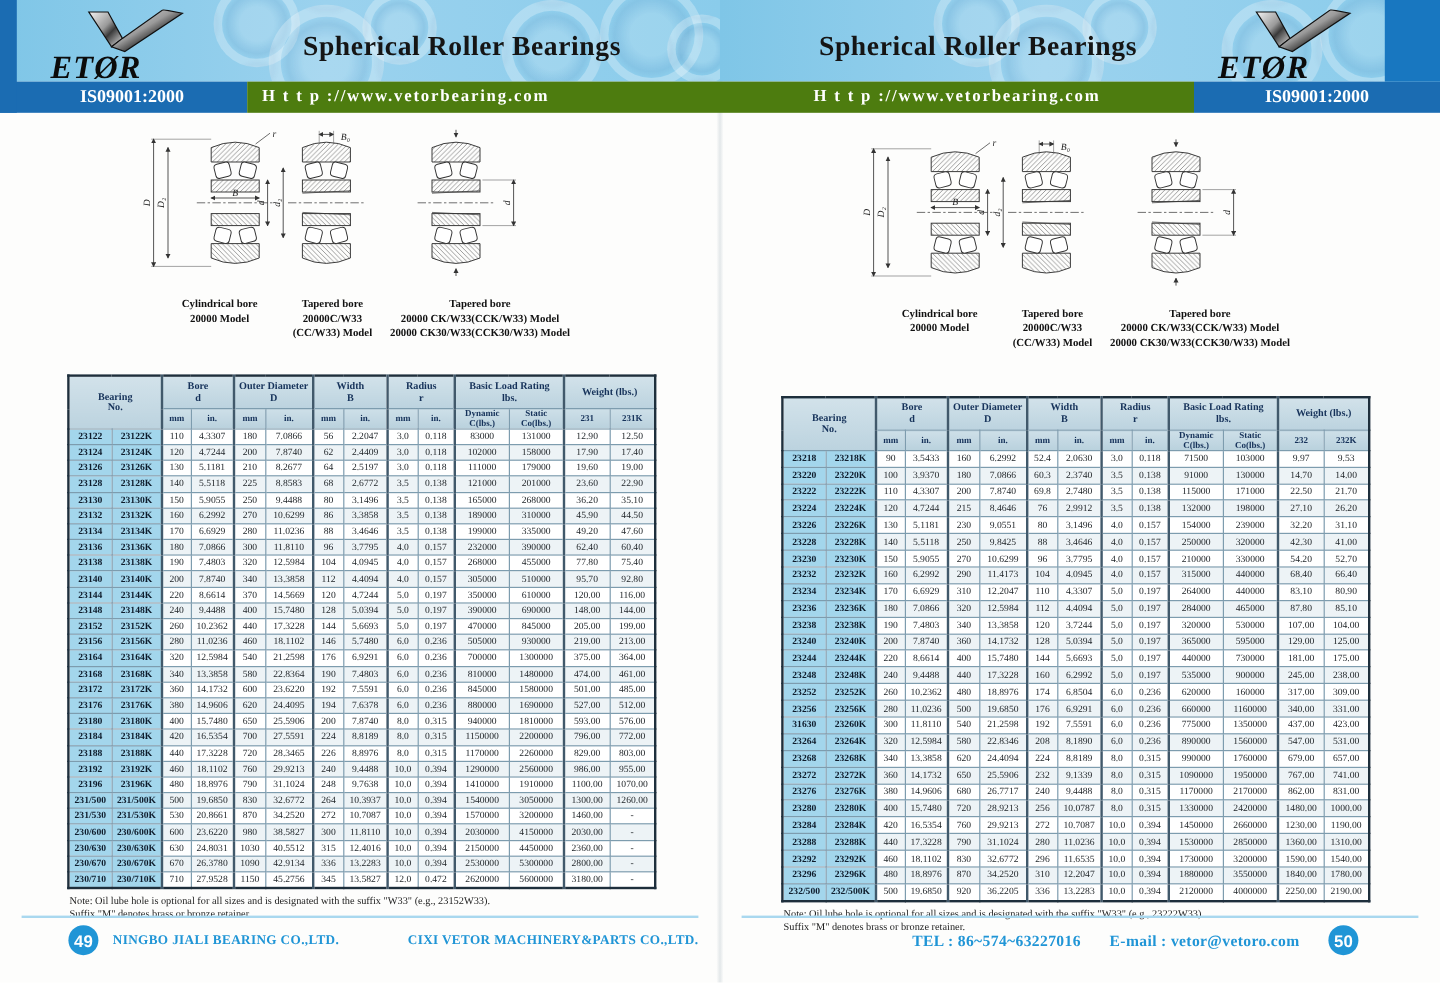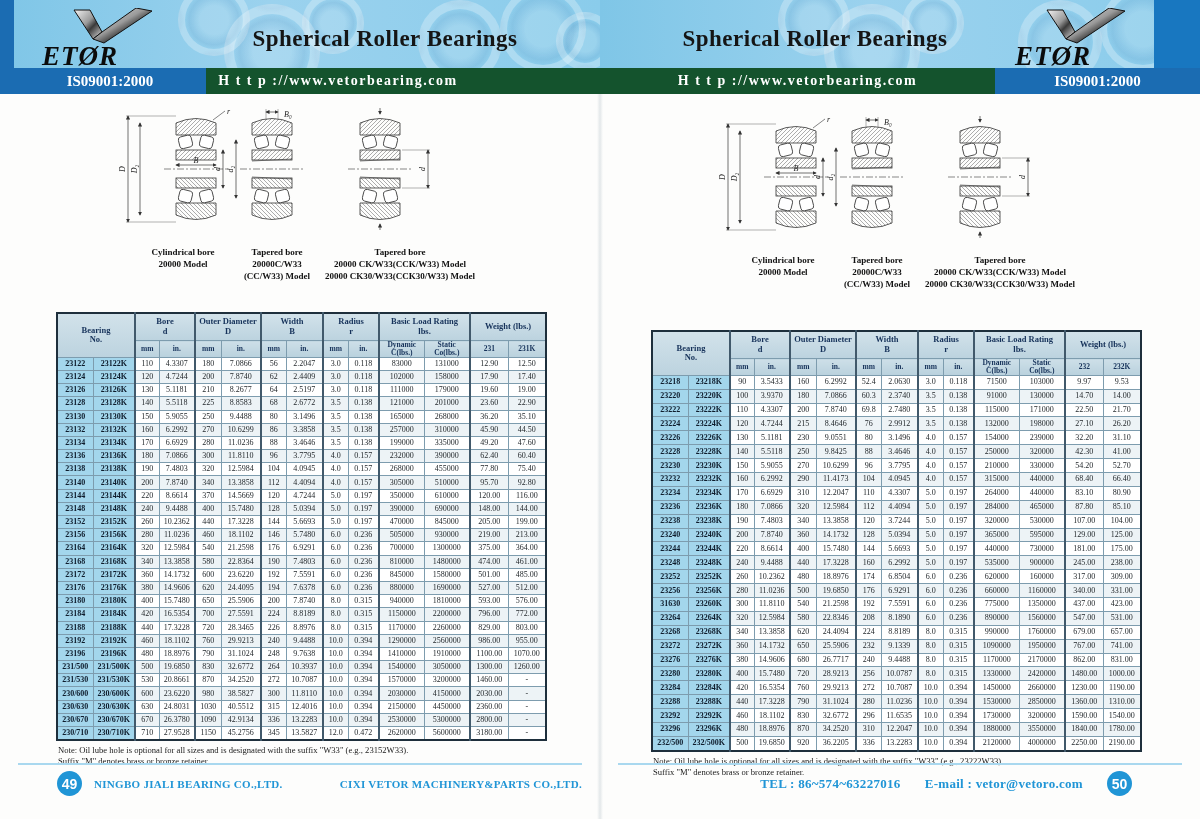--- a/index.html
+++ b/index.html
@@ -20,21 +20,21 @@
   .ring:nth-child(2){left:224px;top:4px;width:76px;height:76px;border-width:10px;}
   .ring:nth-child(3){left:302px;top:-8px;width:48px;height:48px;}
   .ring:nth-child(4){left:418px;top:0px;width:66px;height:66px;border-width:9px;}
   .ring:nth-child(5){left:500px;top:-14px;width:72px;height:72px;}
   .ring:nth-child(6){left:556px;top:12px;width:44px;height:44px;}
   .hdr-bar{position:absolute;left:0;right:0;top:68px;height:26px;display:flex;}
   .iso-seg{background:#1b6cb2;color:#fff;font-weight:bold;font-size:15px;
            display:flex;align-items:center;justify-content:center;}
   #pgL .iso-seg{width:192px;padding-left:14px;}
   #pgR .iso-seg{width:205px;}
-  .url-seg{background:#14532d;color:#fff;font-weight:bold;font-size:14px;letter-spacing:1.5px;
+  .url-seg{background:#4d7c0f;color:#fff;font-weight:bold;font-size:14px;letter-spacing:1.5px;
            flex:1;display:flex;align-items:center;justify-content:center;}
   #pgL .url-seg{padding-right:130px;}
   .edgeL{position:absolute;left:0;top:0;width:14px;height:94px;background:#1b6cb2;z-index:3;}
   .edgeR{position:absolute;right:0;top:0;width:46px;height:68px;background:#1877c0;z-index:3;}
   .pg-title{position:absolute;top:26px;margin:0;font-size:23px;font-weight:bold;color:#151515;
             text-align:center;letter-spacing:.5px;z-index:2;}
   #pgL .pg-title{left:185px;right:15px;}
   #pgR .pg-title{left:15px;right:185px;}
   .logo{position:absolute;top:8px;width:135px;height:62px;z-index:4;}
   #pgL .logo{left:40px;} #pgR .logo{right:52px;}
@@ -371,21 +371,21 @@
               <td class="bno">23132</td>
               <td class="bno">23132K</td>
               <td class="g">160</td>
               <td>6.2992</td>
               <td class="g">270</td>
               <td>10.6299</td>
               <td class="g">86</td>
               <td>3.3858</td>
               <td class="g">3.5</td>
               <td>0.138</td>
-              <td class="g">257000</td>
+              <td class="g">189000</td>
               <td>310000</td>
               <td class="g">45.90</td>
               <td>44.50</td>
             </tr>
             <tr>
               <td class="bno">23134</td>
               <td class="bno">23134K</td>
               <td class="g">170</td>
               <td>6.6929</td>
               <td class="g">280</td>

